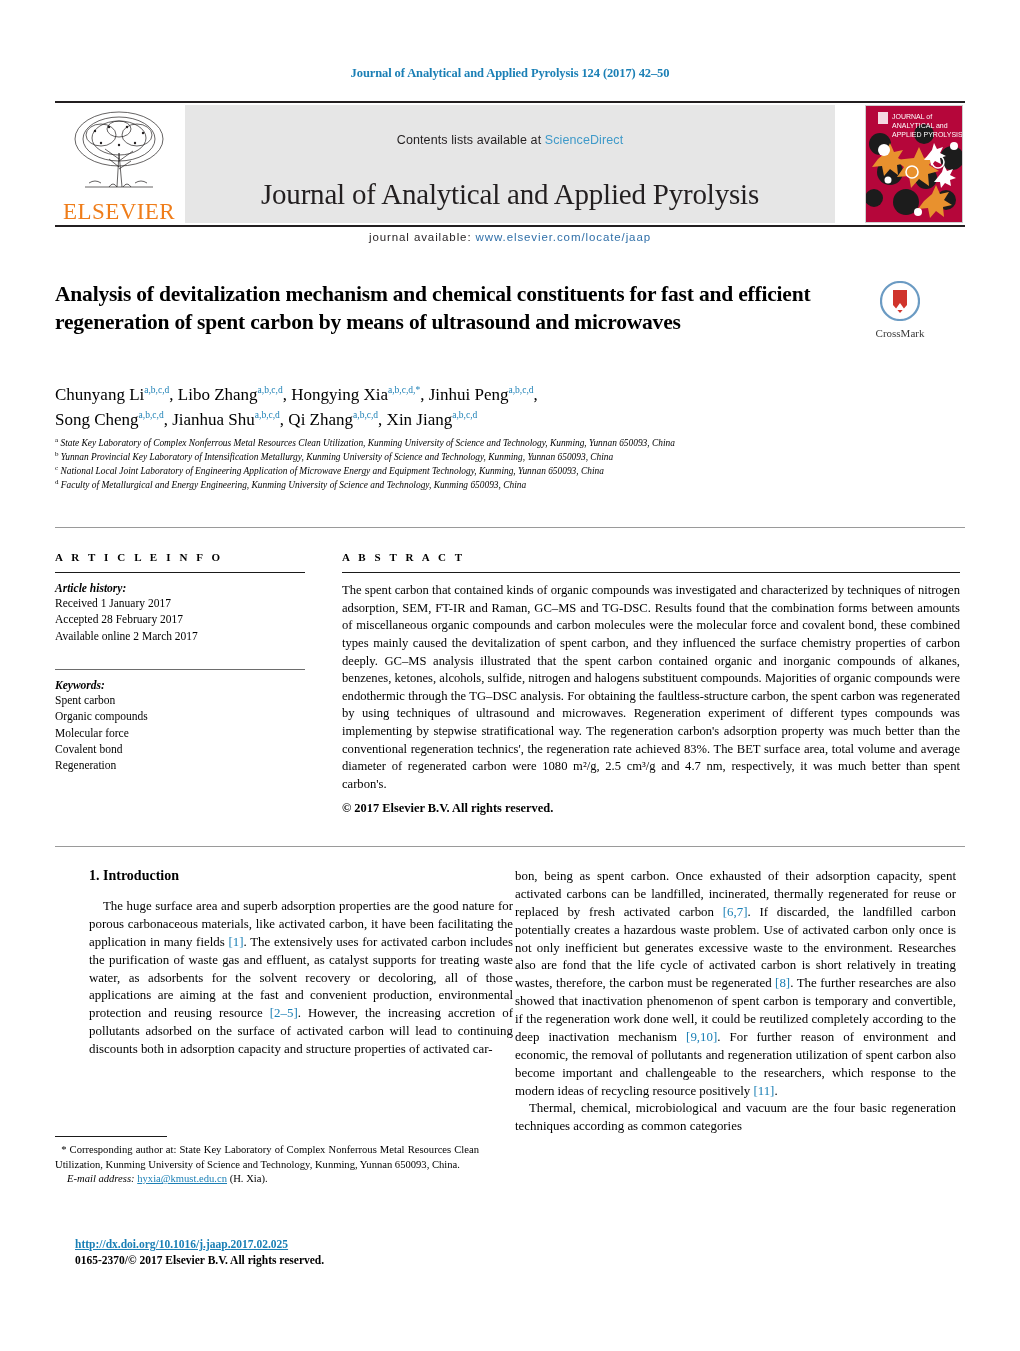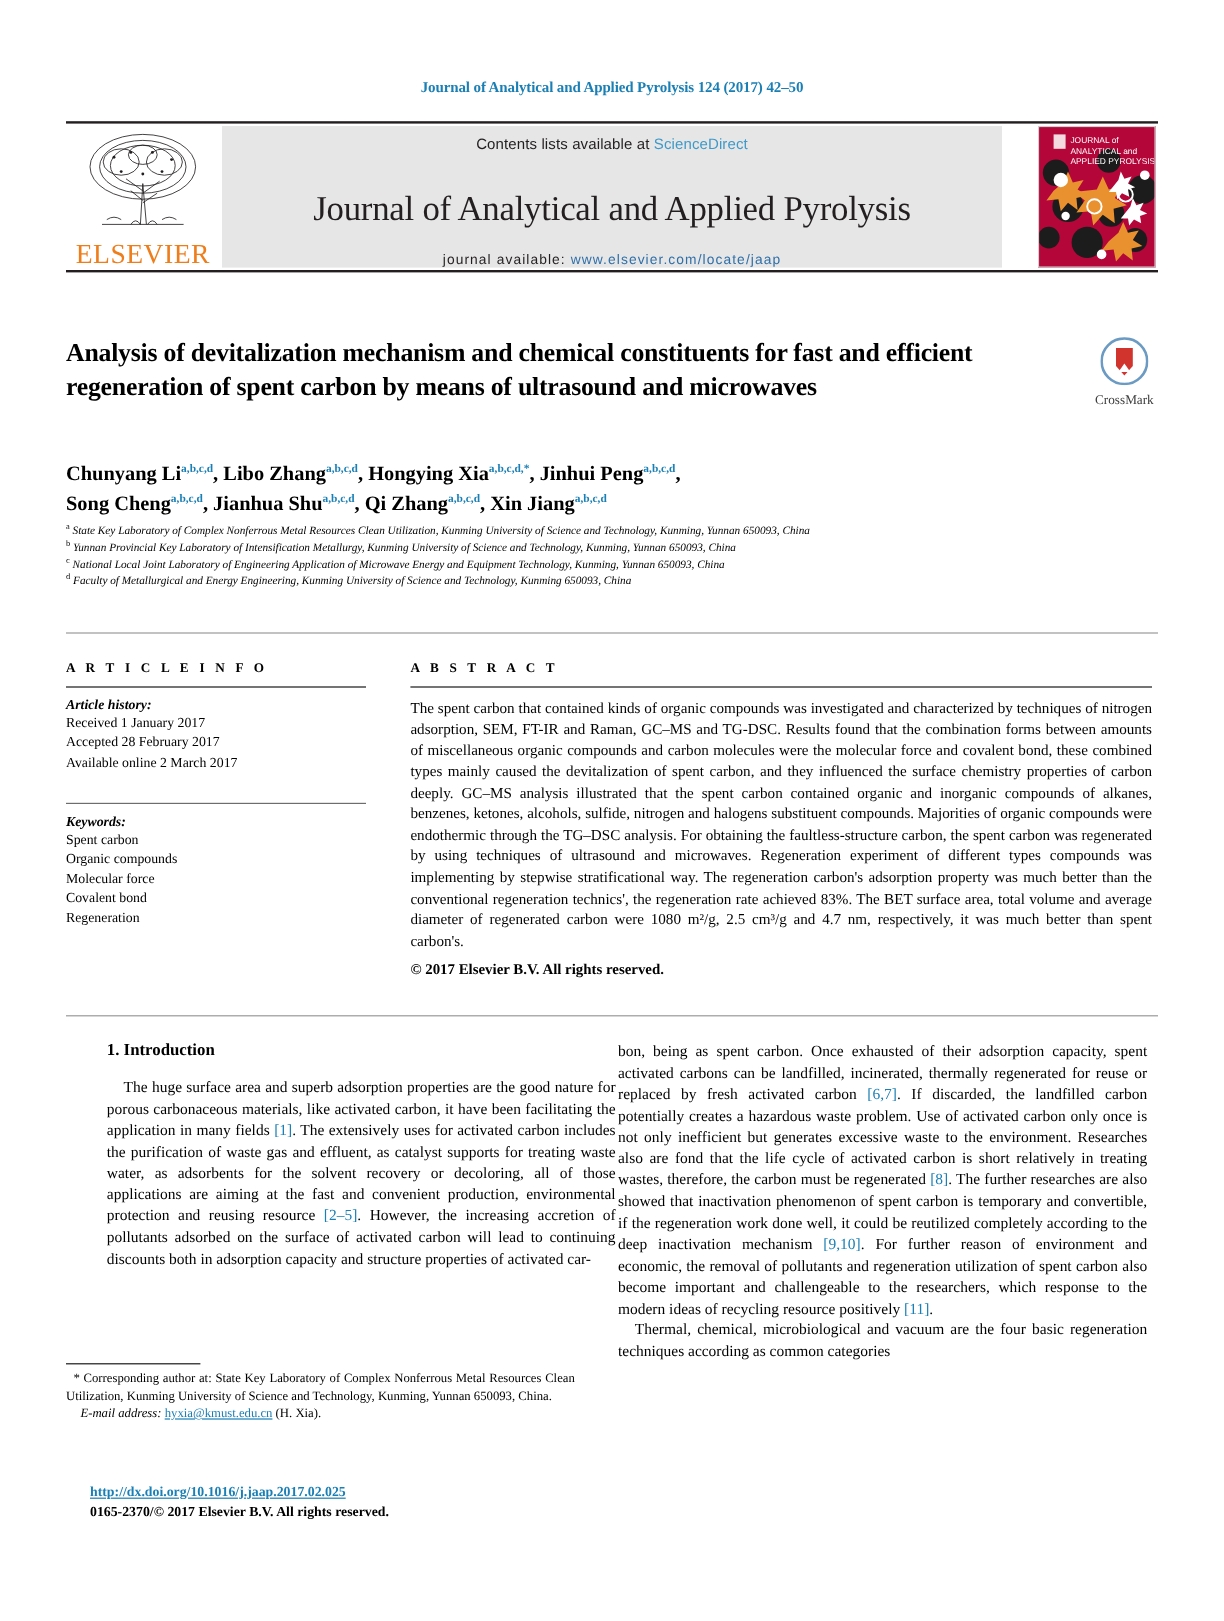--- a/index.html
+++ b/index.html
@@ -74,21 +74,21 @@
     left: 130px; top: 2px;
     width: 650px;
     height: 118px;
     background: #e6e6e6;
     text-align: center;
   }
   .contents-line {
     font-family: "Liberation Sans", sans-serif;
     font-size: 12.5px;
     color: #231f20;
-    padding-top: 8px;
+    padding-top: 28px;
     letter-spacing: 0.1px;
   }
   .contents-line .sd {
     color: #3f9ac9;
   }
   .journal-title {
     font-family: "Liberation Serif", serif;
     font-size: 29px;
     color: #231f20;
     margin-top: 31px;
@@ -125,21 +125,21 @@
   .art-title {
     font-family: "Liberation Serif", serif;
     font-weight: bold;
     font-size: 21.5px;
     line-height: 1.30;
     color: #000;
     letter-spacing: -0.2px;
   }
   .crossmark {
     position: absolute;
-    left: 893px;
+    left: 856px;
     top: 281px;
     width: 88px;
     text-align: center;
   }
   .crossmark-label {
     font-family: "Liberation Serif", serif;
     font-size: 11px;
     color: #3b3b3b;
     margin-top: 2px;
   }
@@ -147,21 +147,20 @@
   
   .authors {
     position: absolute;
     left: 55px;
     top: 383px;
     width: 800px;
     font-family: "Liberation Serif", serif;
     font-size: 17px;
     line-height: 1.45;
     color: #000;
-    font-weight: bold;
   }
   .authors sup {
     font-size: 9.5px;
     color: #1a7fb5;
     vertical-align: super;
     line-height: 0;
   }
   .authors .star { color: #1a7fb5; }
 
   

